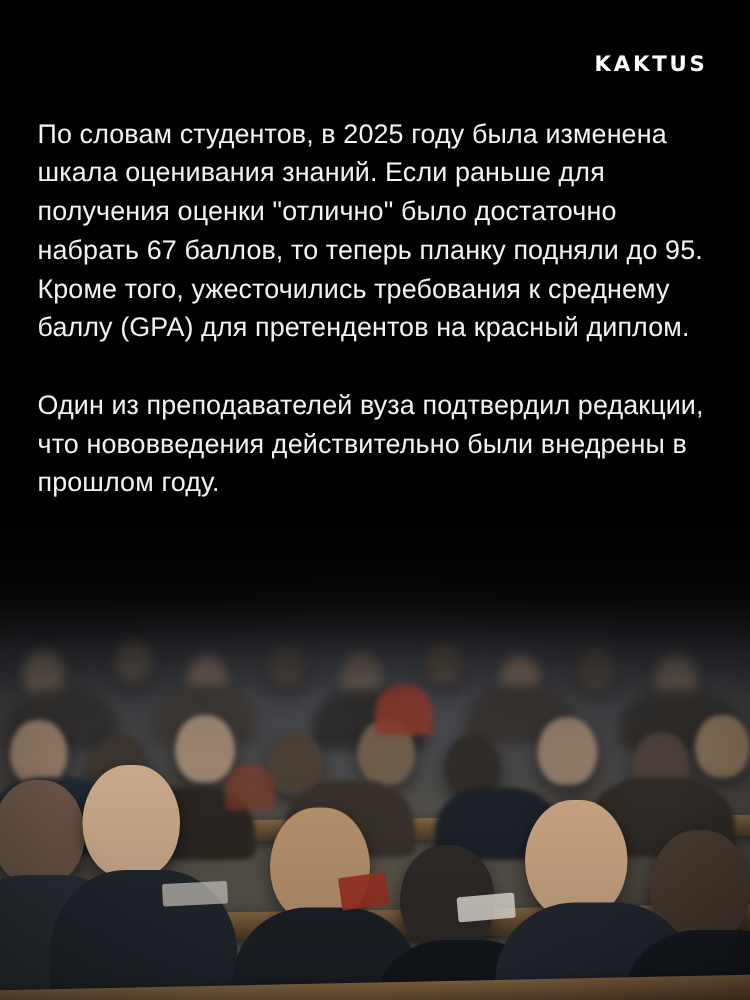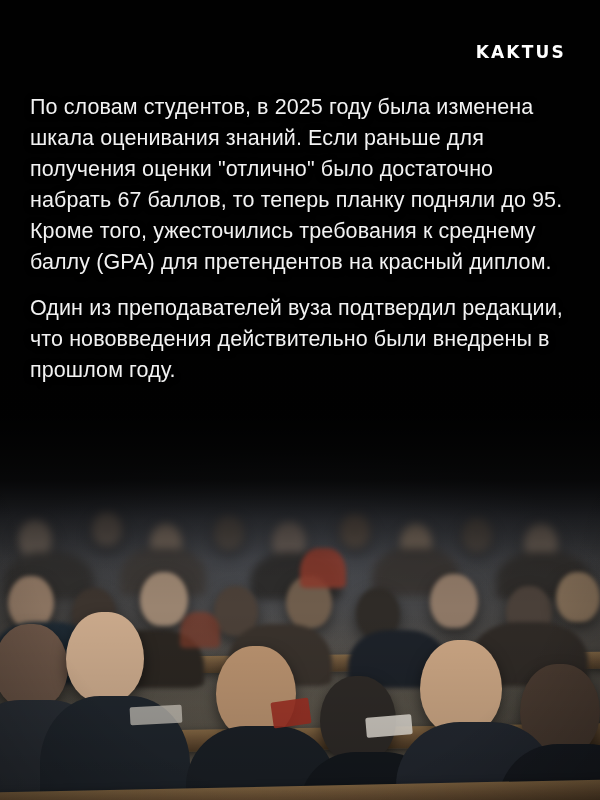--- a/index.html
+++ b/index.html
@@ -105,21 +105,21 @@
     left: 30px;
     right: 22px;
     top: 92px;
     color: #f2f2f2;
     font-size: 21.5px;
     line-height: 31px;
     font-weight: 400;
     letter-spacing: 0.1px;
     text-shadow: 0 1px 6px rgba(0,0,0,0.85);
   }
-  .para + .para { margin-top: 15px; }
+  .para + .para { margin-top: 31px; }
 </style>
 </head>
 <body>
 
 <div class="card">
 
   <div class="photo">
 
     <div class="blurlayer-far">
       <div class="head" style="left:18px;  top:520px; width:34px; height:38px; background:#6b5f55;"></div>

